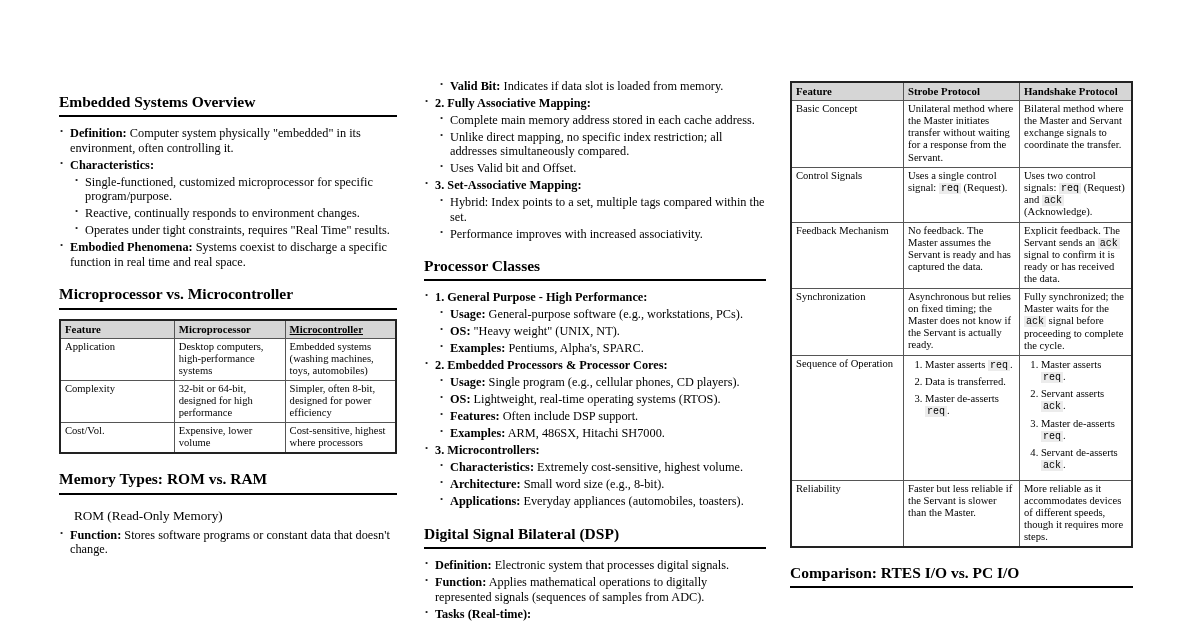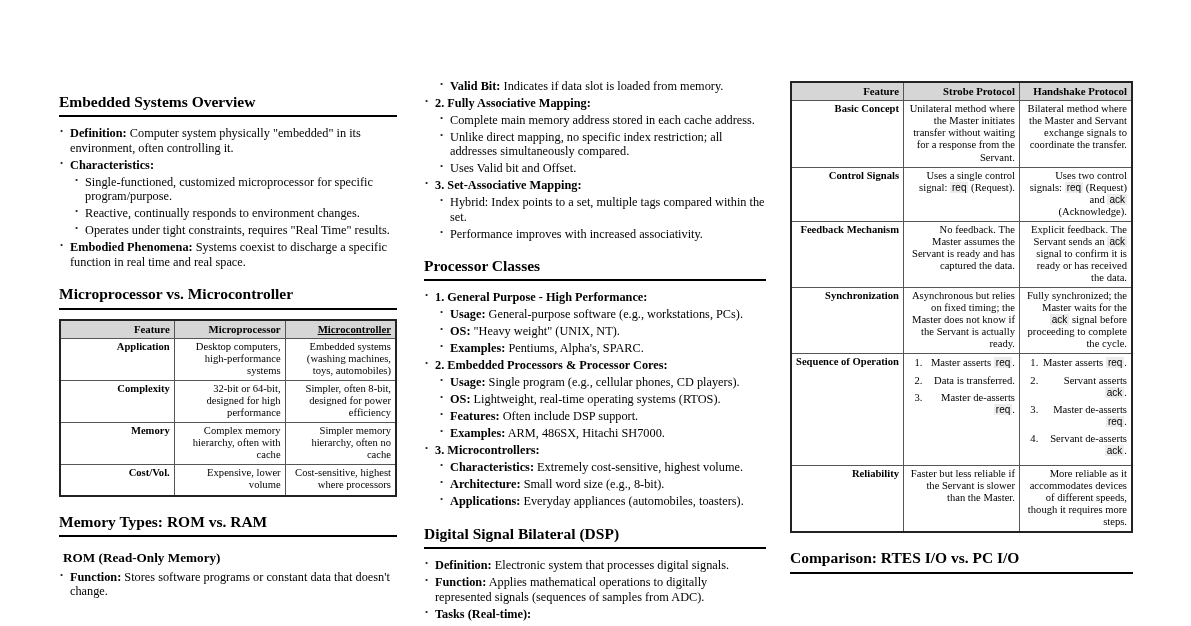--- a/index.html
+++ b/index.html
@@ -11,36 +11,36 @@
   .col { position:absolute; }
   #col1 { left:59px;  top:93px; width:338px; }
   #col2 { left:424px; top:76px; width:342px; }
   #col3 { left:790px; top:81px; width:343px; }
 
   .h2 {
     font-size:15.5px; font-weight:bold; line-height:1.18;
     border-bottom:2px solid #000; padding-bottom:4px; margin:16px 0 9px 0;
   }
   .col .h2:first-child { margin-top:0; }
-  .h3 { font-size:13.2px; font-weight:bold; margin:13px 0 4px 4px; }
+  .h3 { font-size:13.2px; font-weight:normal; margin:13px 0 4px 15px; }
 
   .list { margin:0 0 2px 0; }
   .li { position:relative; font-size:12.3px; line-height:1.18; padding-left:11px; margin:2.5px 0; }
   .li.ind1 { margin-left:15px; }
   .bullet { position:absolute; left:1px; top:0px; font-size:9px; color:#222; }
 
   table { width:100%; border-collapse:collapse; border:2px solid #222; margin:0 0 4px 0; }
   th, td {
-    border:1px solid #555; padding:2px 4px 3px; vertical-align:top; text-align:right;
+    border:1px solid #555; padding:2px 4px 3px; vertical-align:top; text-align:left;
     font-size:10.6px; line-height:1.14;
   }
   thead th { background:#d6d6d6; font-weight:bold; font-size:10.8px; }
-  td.feature { font-weight:bold; }
+  td.feature { font-weight:normal; }
   .code {
-    font-family:Liberation Sans, sans-serif; font-size:10px;
+    font-family:Liberation Mono, monospace; font-size:10px;
     background:#ececec; padding:0 2px;
   }
   .cell-ol { margin:1px 0 0 0; padding-left:17px; }
   .cell-ol li { margin:0 0 5px 0; }
 </style>
 </head>
 <body>
 
 <div id="page">
   <div id="col1" class="col">
@@ -65,25 +65,20 @@
         <tbody>
           <tr>
             <td class="feature">Application</td>
             <td><span>Desktop computers, high-performance systems</span></td>
             <td><span>Embedded systems (washing machines, toys, automobiles)</span></td>
           </tr>
           <tr>
             <td class="feature">Complexity</td>
             <td><span>32-bit or 64-bit, designed for high performance</span></td>
             <td><span>Simpler, often 8-bit, designed for power efficiency</span></td>
-          </tr>
-          <tr>
-            <td class="feature">Memory</td>
-            <td><span>Complex memory hierarchy, often with cache</span></td>
-            <td><span>Simpler memory hierarchy, often no cache</span></td>
           </tr>
           <tr>
             <td class="feature">Cost/Vol.</td>
             <td><span>Expensive, lower volume</span></td>
             <td><span>Cost-sensitive, highest where processors</span></td>
           </tr>
         </tbody>
       </table>
       <div class="h2">Memory Types: ROM vs. RAM</div>
       <div class="h3">ROM (Read-Only Memory)</div>

